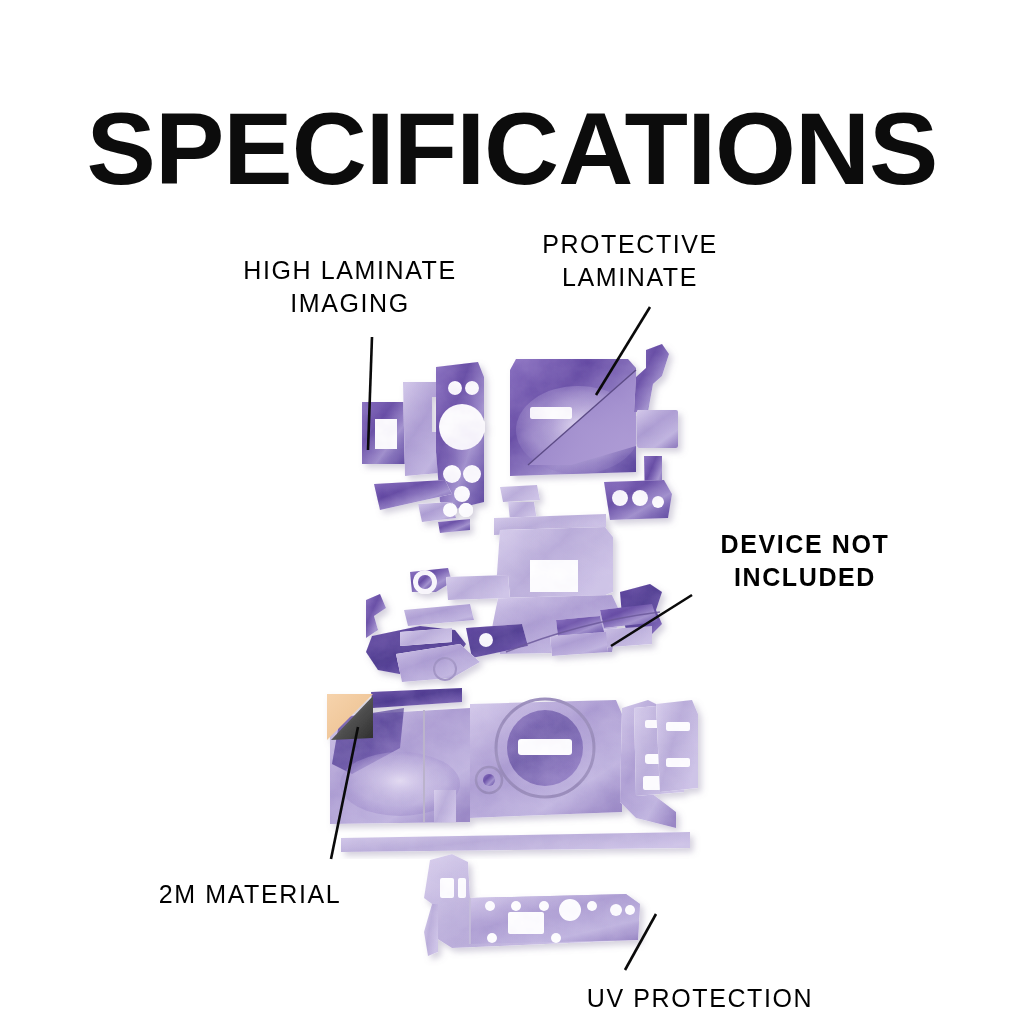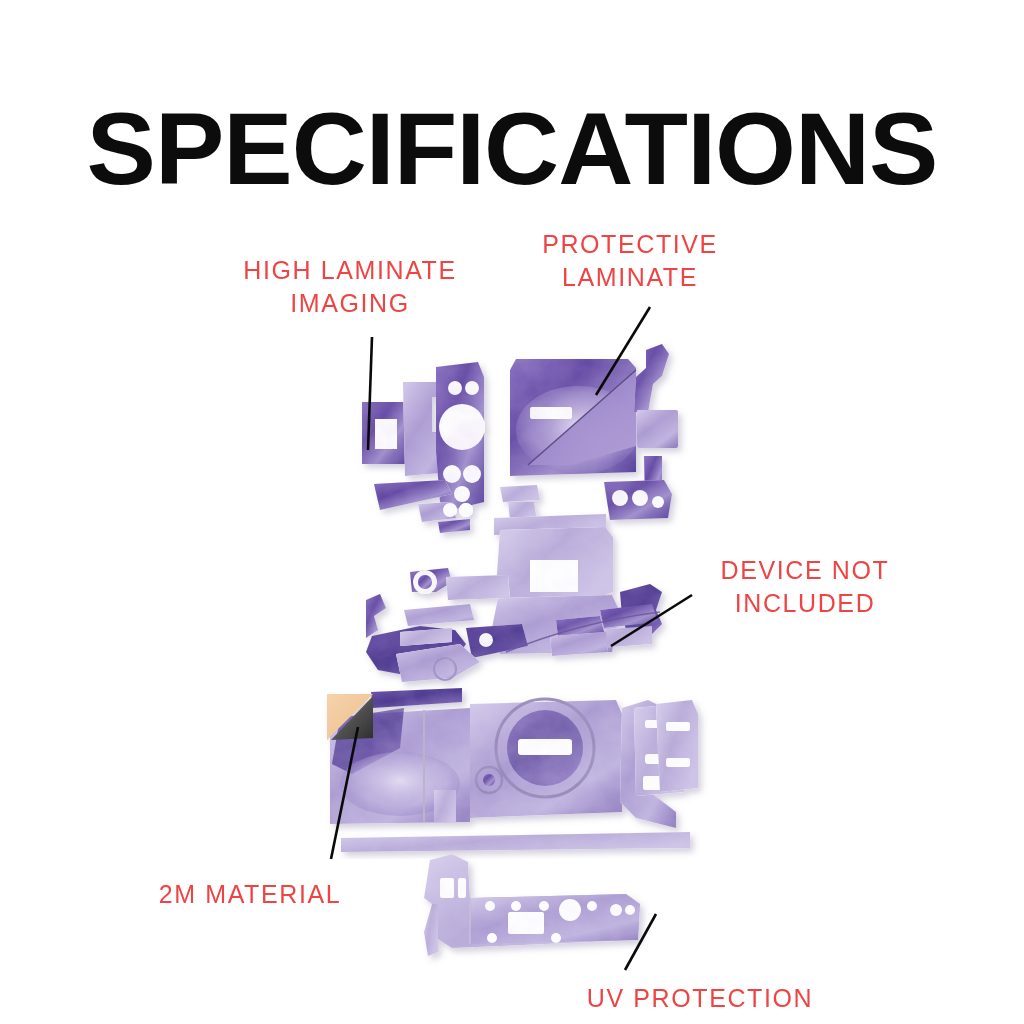--- a/index.html
+++ b/index.html
@@ -28,27 +28,27 @@
   }
 
   
   .callout{
     position:absolute;
     font-family:"Liberation Sans", sans-serif;
     font-weight:400;
     font-size:25px;
     line-height:33px;
     letter-spacing:1.6px;
-    color:#ef4444;
+    color:#000000;
     text-align:center;
     white-space:pre-line;
   }
   #lbl-hqi{left:200px;top:222px;width:300px;}
   #lbl-laminate{left:489px;top:196px;width:282px;}
-  #lbl-device{left:650px;top:522px;width:310px;}
+  #lbl-device{left:650px;top:496px;width:310px;font-weight:bold;}
   #lbl-3m{left:100px;top:846px;width:300px;}
   #lbl-uv{left:535px;top:950px;width:330px;}
 
   
   .leader{position:absolute;overflow:visible;pointer-events:none;}
   .leader line{stroke:#0a0a0a;stroke-width:2.6;stroke-linecap:butt;}
 
   
   #artwork{position:absolute;left:0;top:0;width:1024px;height:1024px;}
 </style>

